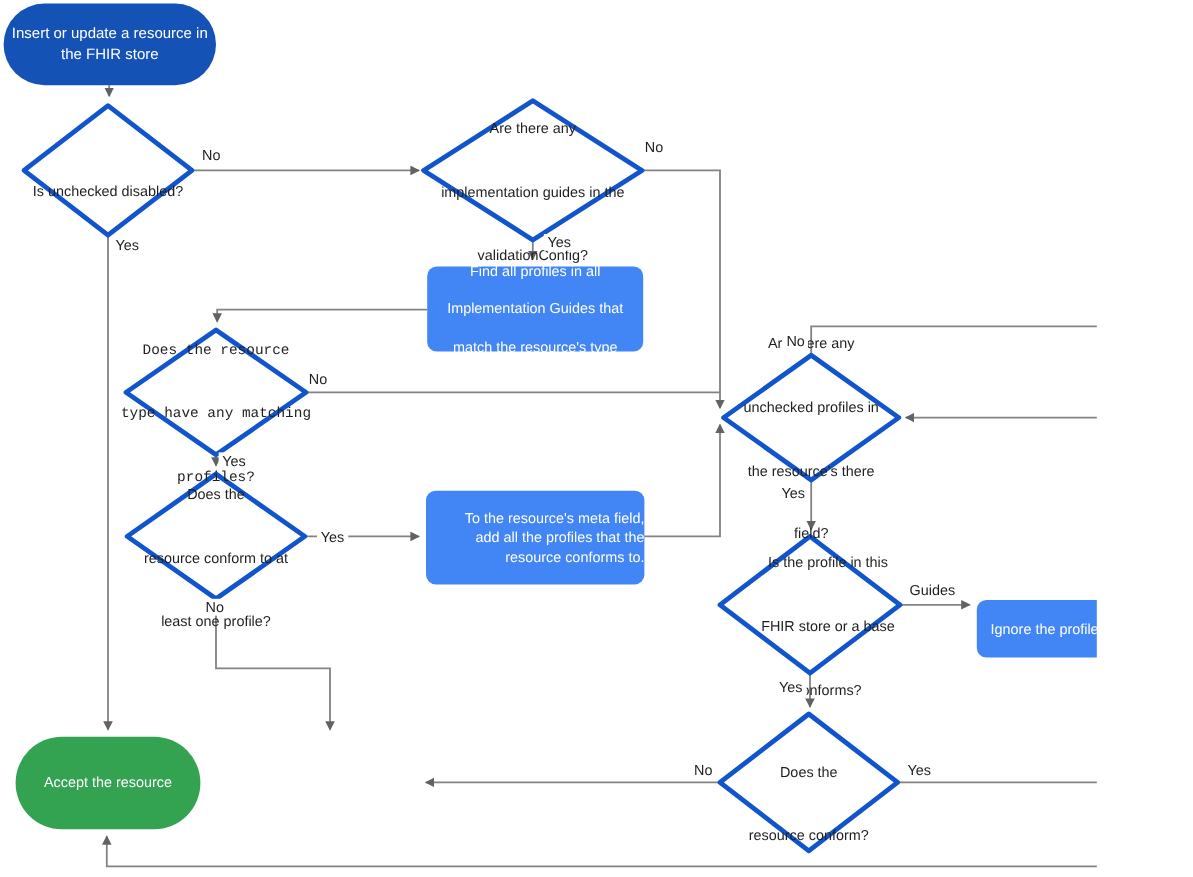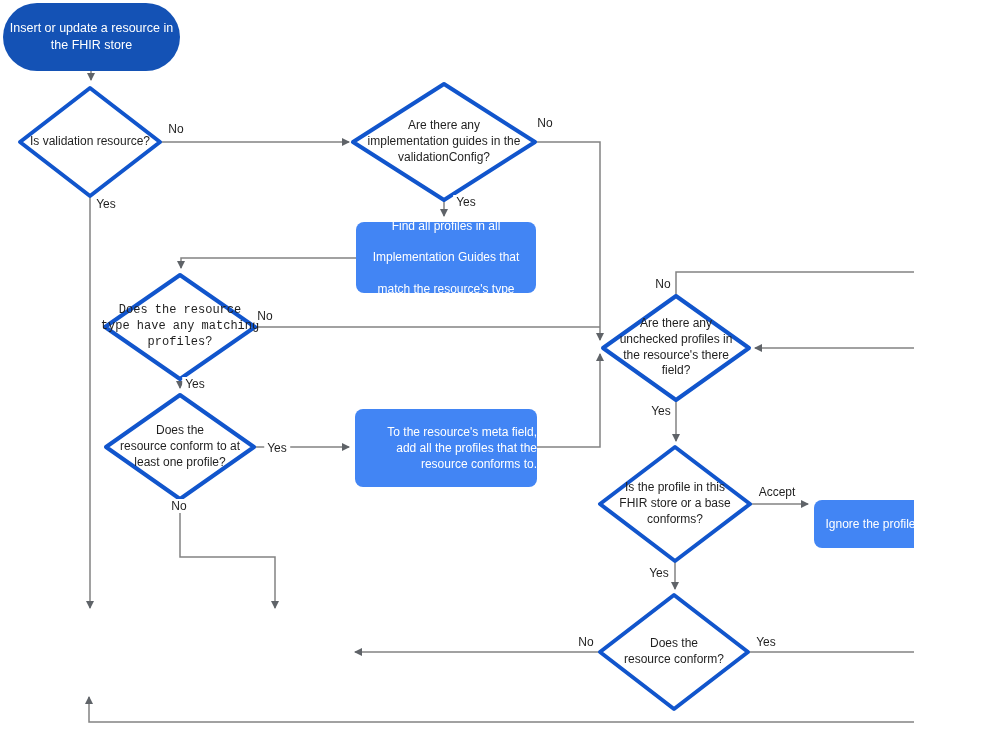--- a/index.html
+++ b/index.html
@@ -18,21 +18,21 @@
   .proc    {background:#4285f4; border-radius:8px;}
   .proc-p1 {left:356px; top:222px; width:180px; height:71px;gap:15px;}
   .proc-p2 {left:355px; top:409px; width:182px; height:78px;align-items:flex-end;}
   .proc-p3 {left:814px; top:500px; width:113px; height:48px;}
   .accept  {left:13px;  top:614px; width:154px; height:77px; background:#33a352; border-radius:39px;}
   .reject  {left:200px; top:614px; width:147px; height:77px; background:#e94235; border-radius:39px;}
   .dtext {
     position:absolute; transform:translate(-50%,-50%);
     text-align:center; color:#1f1f1f; font-size:12px; line-height:1.32;
   }
-  .dtext .line {white-space:nowrap;}
+  .dtext .line {white-space:nowrap;margin-top:37px;}
   .edge-label {
     position:absolute; transform:translate(-50%,-50%);
     font-size:12px; color:#1f1f1f; background:#ffffff; padding:0 3px; white-space:nowrap;
   }
   .edges path {fill:none; stroke:#828282; stroke-width:1.5;}
   .diamonds polygon {fill:#ffffff; stroke:#1155cc; stroke-width:4; stroke-linejoin:round;}
 </style>
 </head>
 <body>
 
@@ -90,24 +90,27 @@
   <div class="node proc proc-p2">
     <div class="line">To the resource's meta field,</div>
     <div class="line">add all the profiles that the</div>
     <div class="line">resource conforms to.</div>
   </div>
 
   <div class="node proc proc-p3">
     <div class="line">Ignore the profile</div>
   </div>
 
+  <div class="node accept">
+    <div class="line">Accept the resource</div>
+  </div>
 
 
   <div class="dtext" style="left:90px; top:142px;">
-    <div class="line">Is validation resource?</div>
+    <div class="line">Is unchecked disabled?</div>
   </div>
   <div class="dtext" style="left:444px; top:142px;">
     <div class="line">Are there any</div>
     <div class="line">implementation guides in the</div>
     <div class="line">validationConfig?</div>
   </div>
   <div class="dtext" style="left:180px; top:327px;font-family:Liberation Mono, monospace;">
     <div class="line">Does the resource</div>
     <div class="line">type have any matching</div>
     <div class="line">profiles?</div>
@@ -116,38 +119,38 @@
     <div class="line">Does the</div>
     <div class="line">resource conform to at</div>
     <div class="line">least one profile?</div>
   </div>
   <div class="dtext" style="left:676px; top:348px;">
     <div class="line">Are there any</div>
     <div class="line">unchecked profiles in</div>
     <div class="line">the resource's there</div>
     <div class="line">field?</div>
   </div>
-  <div class="dtext" style="left:675px; top:504px;">
+  <div class="dtext" style="left:690px; top:504px;">
     <div class="line">Is the profile in this</div>
     <div class="line">FHIR store or a base</div>
     <div class="line">conforms?</div>
   </div>
   <div class="dtext" style="left:674px; top:652px;">
     <div class="line">Does the</div>
     <div class="line">resource conform?</div>
   </div>
 
   <span class="edge-label" style="left:176px; top:129px;">No</span>
   <span class="edge-label" style="left:106px; top:204px;">Yes</span>
   <span class="edge-label" style="left:545px; top:123px;">No</span>
   <span class="edge-label" style="left:466px; top:202px;">Yes</span>
   <span class="edge-label" style="left:265px; top:316px;">No</span>
   <span class="edge-label" style="left:195px; top:384px;">Yes</span>
   <span class="edge-label" style="left:277px; top:448px;">Yes</span>
   <span class="edge-label" style="left:179px; top:506px;">No</span>
   <span class="edge-label" style="left:663px; top:284px;">No</span>
   <span class="edge-label" style="left:661px; top:411px;">Yes</span>
-  <span class="edge-label" style="left:777px; top:492px;">Accept</span>
+  <span class="edge-label" style="left:777px; top:492px;">Guides</span>
   <span class="edge-label" style="left:659px; top:573px;">Yes</span>
   <span class="edge-label" style="left:586px; top:642px;">No</span>
   <span class="edge-label" style="left:766px; top:642px;">Yes</span>
 
 </div>
 
 </body></html>

